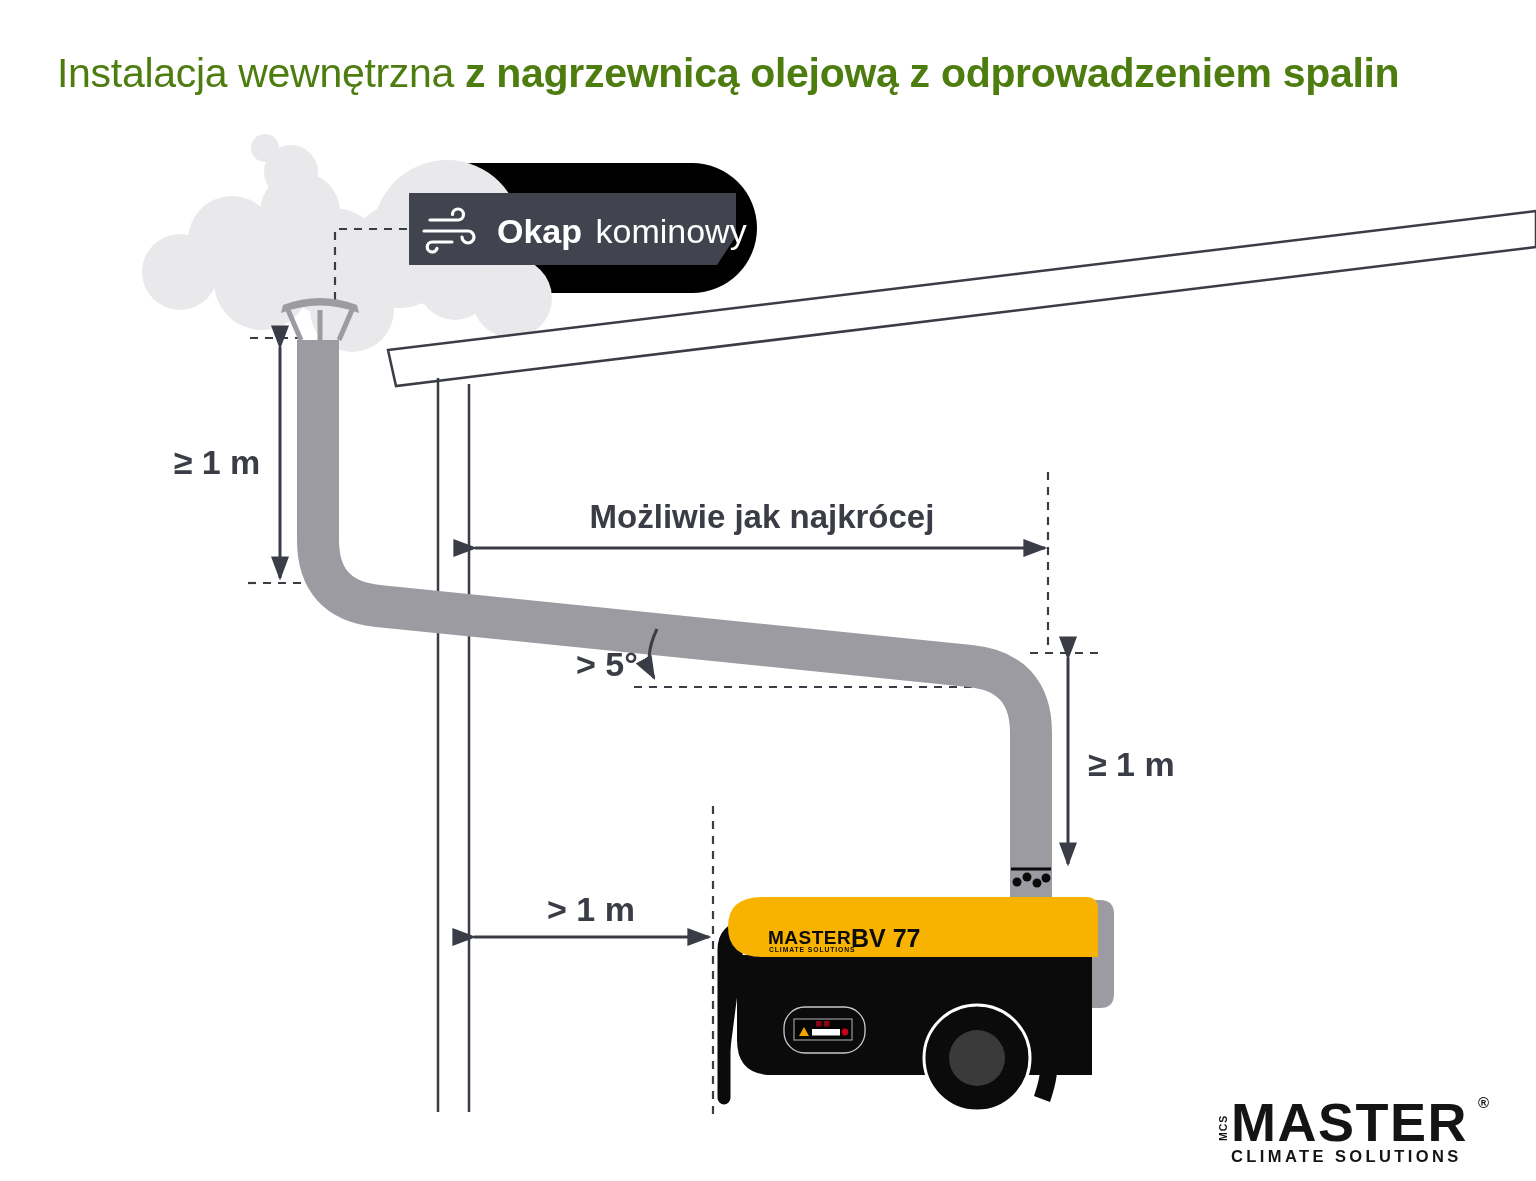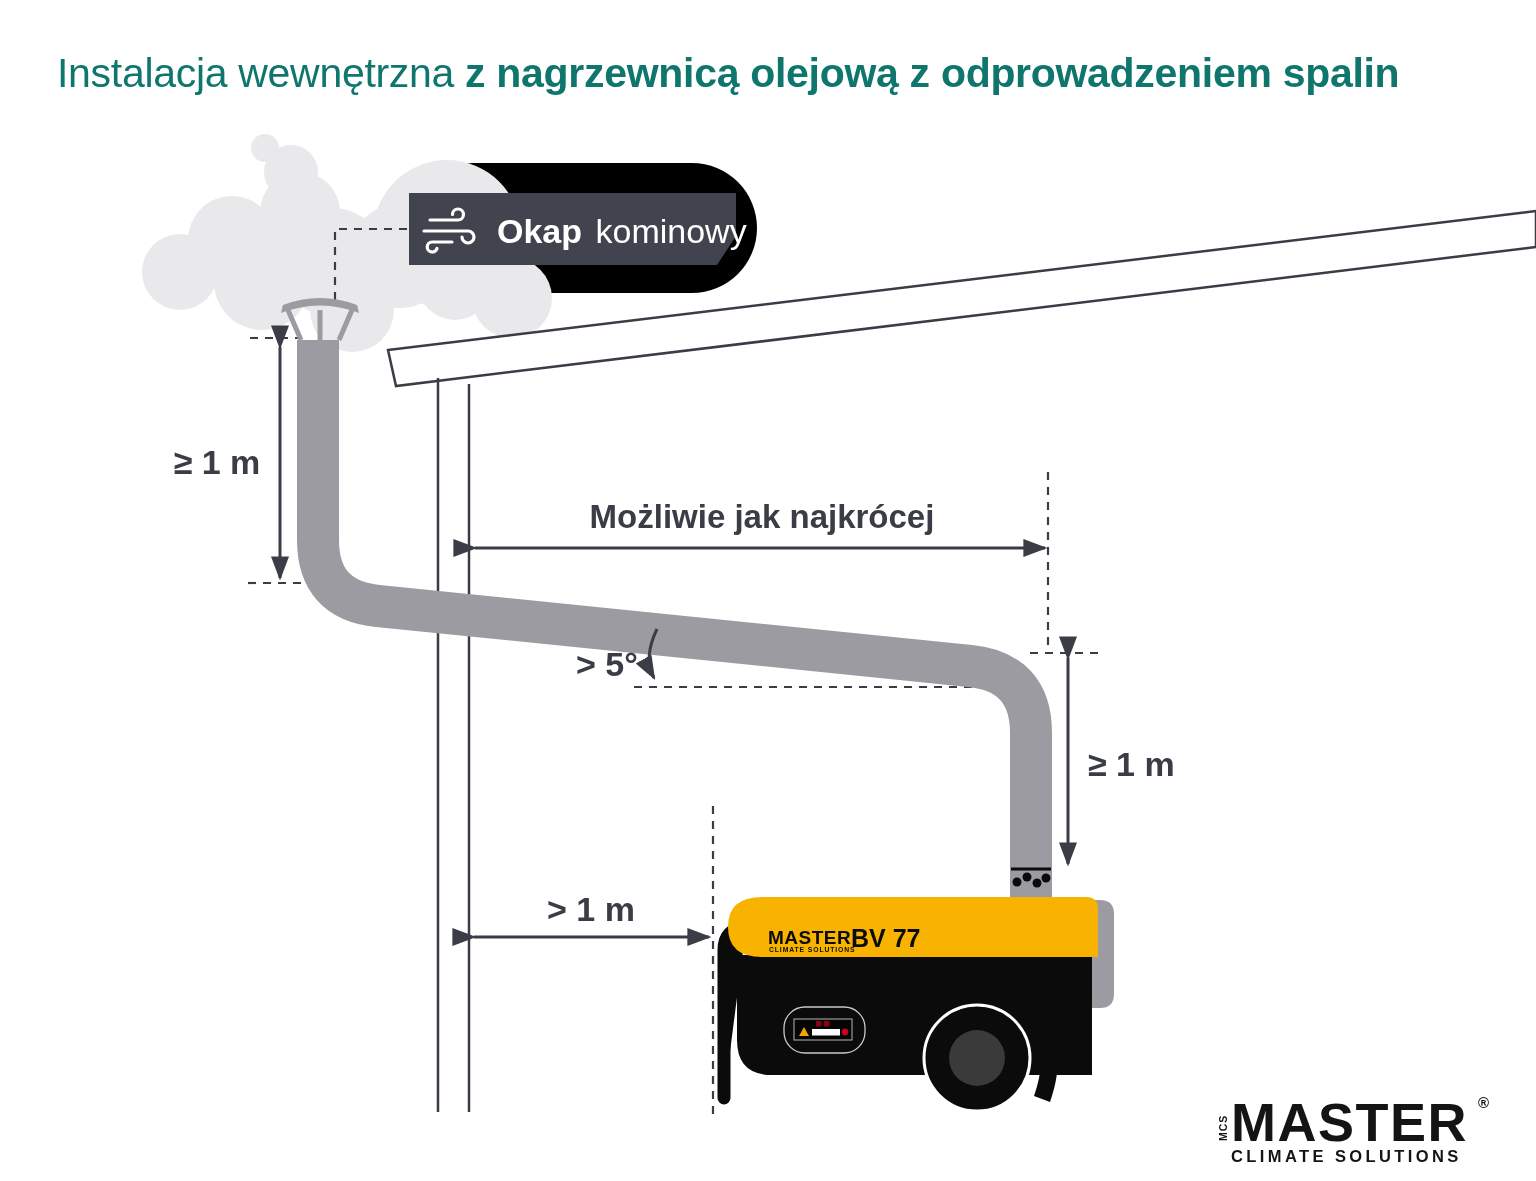--- a/index.html
+++ b/index.html
@@ -1,17 +1,17 @@
 <!DOCTYPE html>
 <html><head>
 <meta charset="utf-8">
 <style>
   html,body{margin:0;padding:0;background:#fff;width:1536px;height:1181px;overflow:hidden;}
   .stage{position:relative;width:1536px;height:1181px;font-family:"Liberation Sans",sans-serif;}
-  .title{position:absolute;left:57px;top:50px;font-size:41px;color:#0f766e;letter-spacing:-0.3px;white-space:nowrap;}
+  .title{position:absolute;left:57px;top:50px;font-size:41px;color:#4d7c0f;letter-spacing:-0.3px;white-space:nowrap;}
   .title .t-reg{font-weight:400;margin-right:11px;}
   .title .t-bold{font-weight:700;}
   svg{position:absolute;left:0;top:0;}
   svg text{font-family:"Liberation Sans",sans-serif;}
   .dim-lbl{font-size:34px;font-weight:700;fill:#3a3c46;}
   .dim-lbl-mid{font-size:33px;font-weight:700;fill:#3a3c46;}
   .dash{stroke:#3a3c46;stroke-width:2.2;stroke-dasharray:8 7;fill:none;}
   .dimline{stroke:#3a3c46;stroke-width:3;fill:none;}
   .outline{stroke:#3a3c46;stroke-width:2.5;fill:#ffffff;}
   .smoke{fill:#e9e9eb;}

